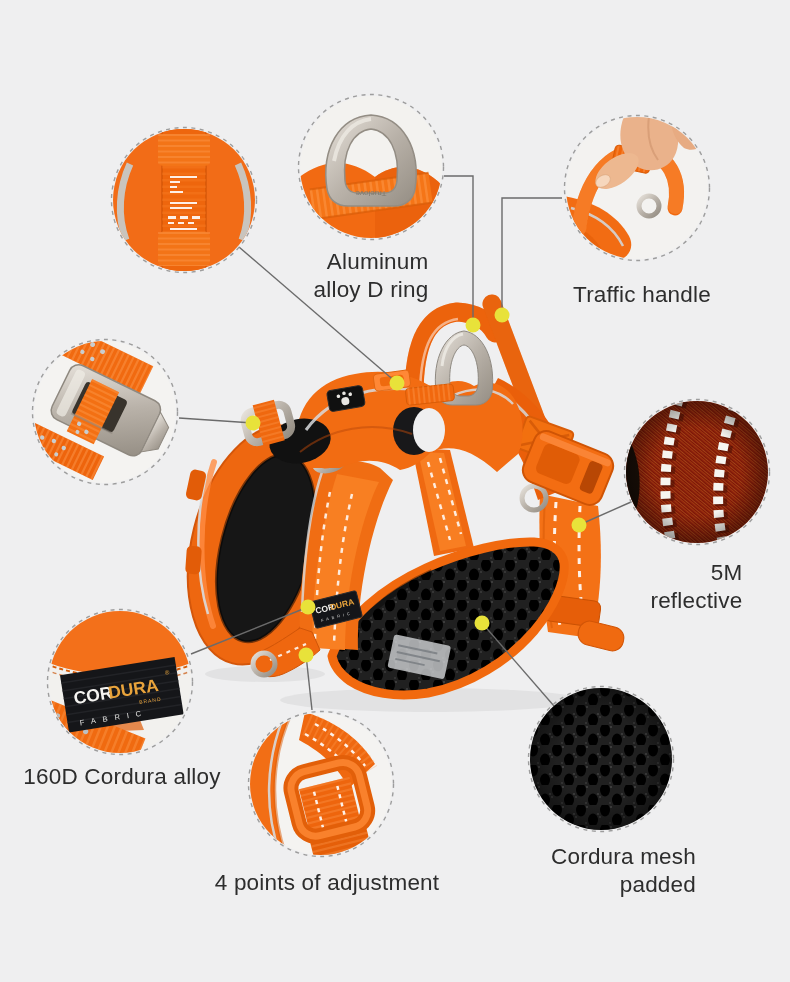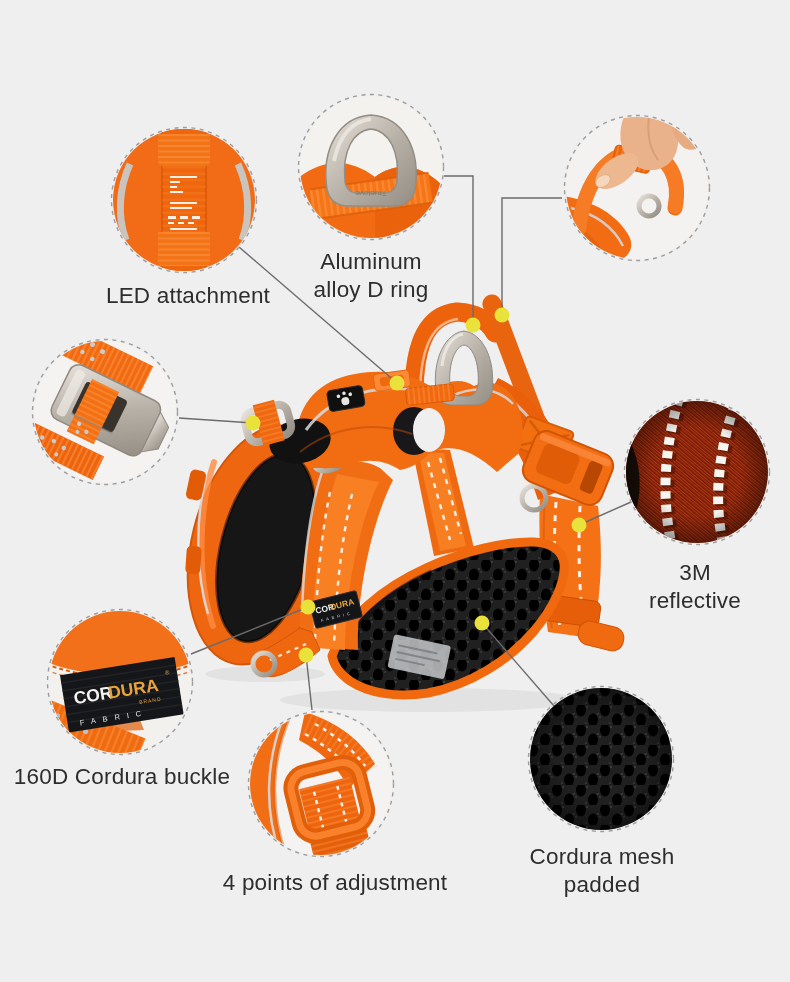--- a/index.html
+++ b/index.html
@@ -1,19 +1,19 @@
 <!DOCTYPE html>
 <html><head>
 <meta charset="utf-8">
 <style>
   html,body{margin:0;padding:0}
   .stage{position:relative;width:790px;height:982px;background:#efeff0;overflow:hidden;
          font-family:"Liberation Sans",sans-serif}
   svg.scene{position:absolute;left:0;top:0}
-  .feature-label{position:absolute;transform:translateX(-50%);text-align:center;
+  .feature-label{position:absolute;transform:translateX(-50%);text-align:right;
          font-size:22.5px;line-height:28px;color:#2d2d2d;white-space:pre-line;letter-spacing:.2px}
   .ring{fill:none;stroke:#9d9d9d;stroke-width:1.4;stroke-dasharray:4 4.5}
   .lead{fill:none;stroke:#6b6b6b;stroke-width:1.4}
   .svgtext{font-family:"Liberation Sans",sans-serif}
 </style>
 </head>
 <body>
 
 <div class="stage">
 <svg class="scene" width="790" height="982" viewBox="0 0 790 982">
@@ -381,20 +381,20 @@
 
   <g transform="translate(527,685)">
     <g clip-path="url(#cc)">
       <rect width="148" height="148" fill="url(#meshP)"></rect>
       <circle cx="74" cy="74" r="71" fill="url(#vign)"></circle>
     </g>
     <circle cx="74" cy="74" r="72.5" class="ring"></circle>
   </g>
 </svg>
 
-<div class="feature-label" style="left:188px;top:282px">LED attachment</div>
 <div class="feature-label" style="left:371px;top:248px">Aluminum
 alloy D ring</div>
-<div class="feature-label" style="left:695px;top:559px">3M reflective</div>
-<div class="feature-label" style="left:122px;top:763px">160D Cordura buckle</div>
-<div class="feature-label" style="left:335px;top:869px">4 points of adjustment</div>
+<div class="feature-label" style="left:642px;top:281px">Traffic handle</div>
+<div class="feature-label" style="left:695px;top:559px">5M reflective</div>
+<div class="feature-label" style="left:122px;top:763px">160D Cordura alloy</div>
+<div class="feature-label" style="left:327px;top:869px">4 points of adjustment</div>
 <div class="feature-label" style="left:602px;top:843px">Cordura mesh padded</div>
 </div>
 
 </body></html>

